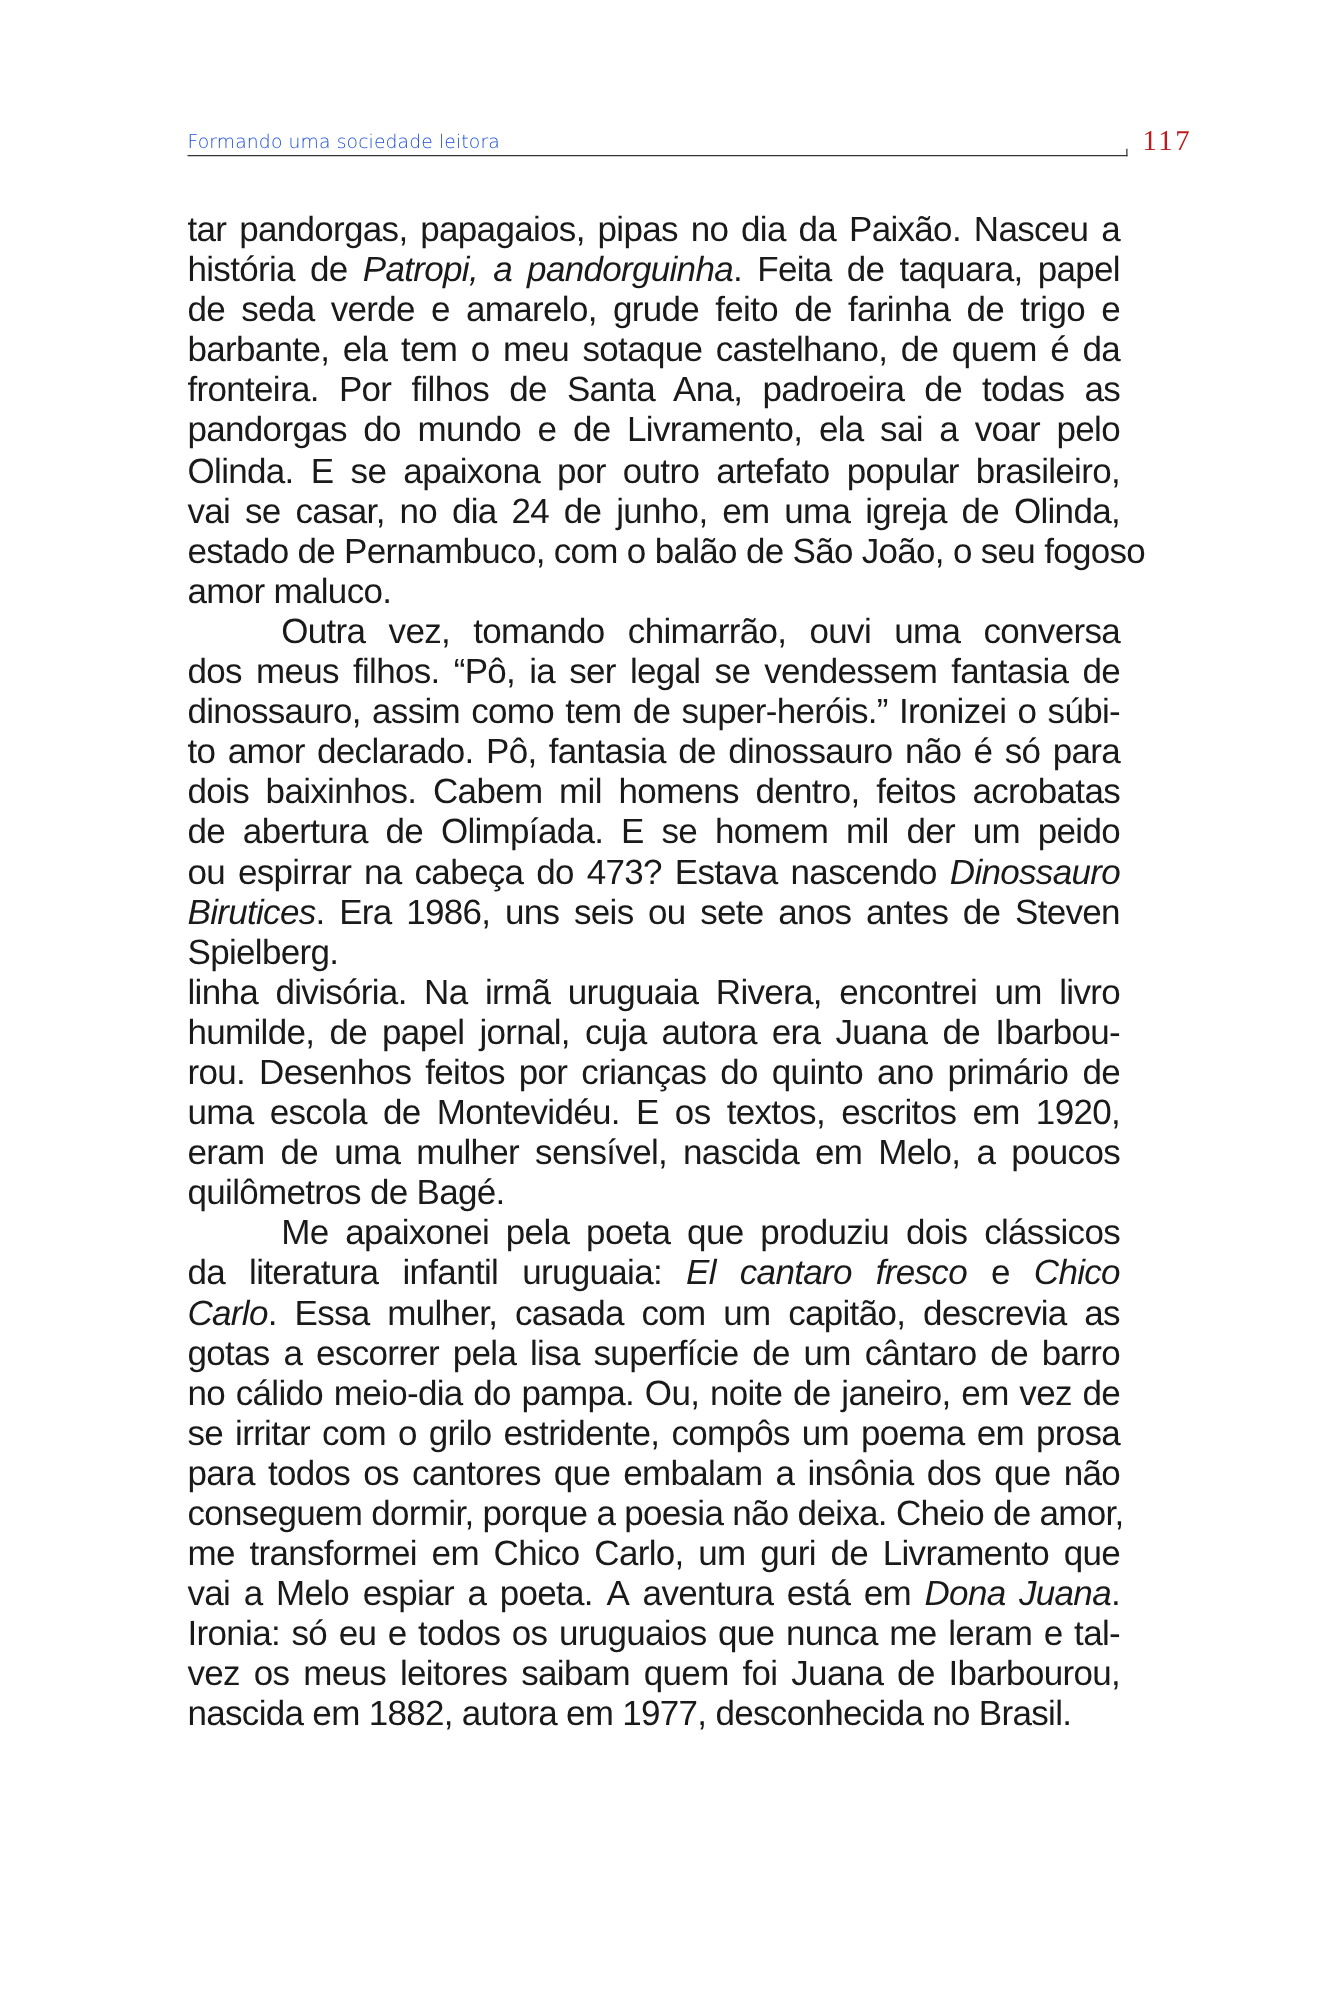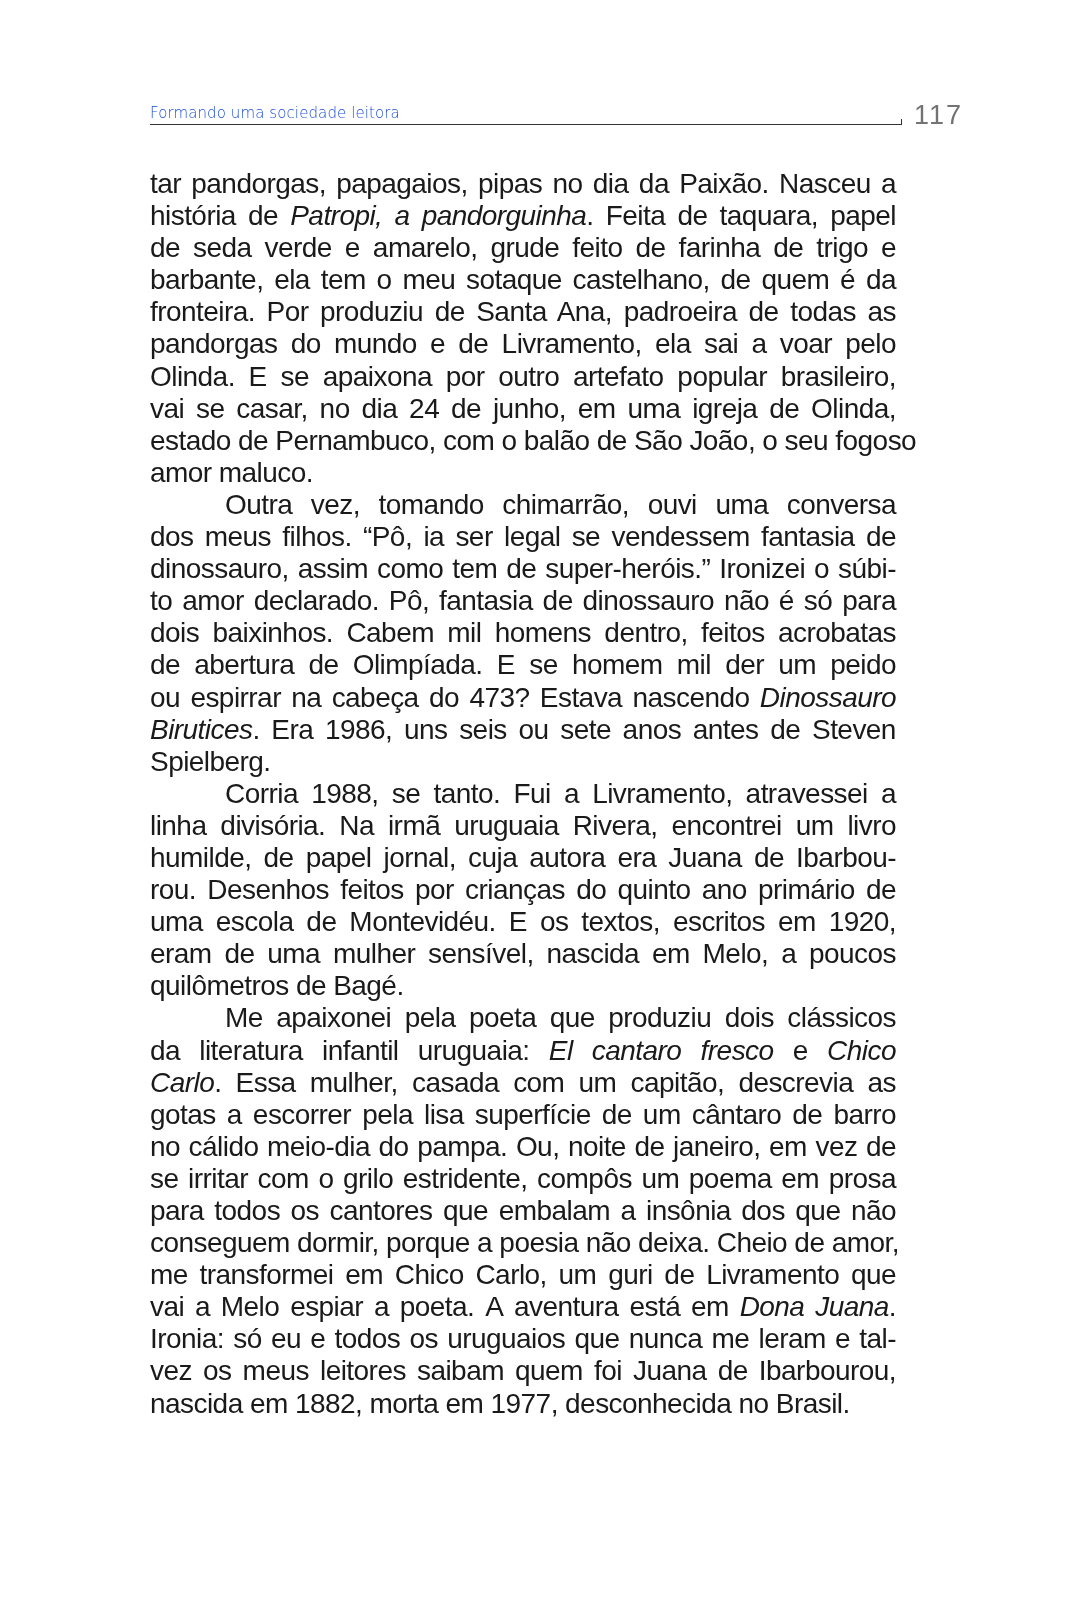--- a/index.html
+++ b/index.html
@@ -44,24 +44,24 @@
       left: 751px;
       top: 19px;
       width: 0;
       height: 6px;
       border-left: 1.2px solid #333;
     }
     .page-number {
       position: absolute;
       left: 764px;
       top: 0px;
-      font-family: Liberation Sans, sans-serif;
-      font-size: 27px;
+      font-family: Liberation Serif, serif;
+      font-size: 23px;
       font-weight: 400;
-      color: #737373;
+      color: #b91c1c;
       letter-spacing: 2px;
     }
     .body-text {
       position: absolute;
       left: 150px;
       top: 168px;
       width: 746px;
       font-family: Liberation Sans, sans-serif;
       font-size: 28px;
       line-height: 32.1px;
@@ -112,21 +112,21 @@
           <span><em>a</em></span>
           <span><em>pandorguinha</em><span>.</span></span>
           <span><span>Feita</span></span>
           <span><span>de</span></span>
           <span><span>taquara,</span></span>
           <span><span>papel</span></span>
         </span>
       </span>
     <span class="line">de seda verde e amarelo, grude feito de farinha de trigo e</span>
     <span class="line">barbante, ela tem o meu sotaque castelhano, de quem é da</span>
-    <span class="line">fronteira. Por produziu de Santa Ana, padroeira de todas as</span>
+    <span class="line">fronteira. Por filhos de Santa Ana, padroeira de todas as</span>
     <span class="line">pandorgas do mundo e de Livramento, ela sai a voar pelo</span>
     <span class="line">Olinda. E se apaixona por outro artefato popular brasileiro,</span>
     <span class="line">vai se casar, no dia 24 de junho, em uma igreja de Olinda,</span>
     <span class="line">estado de Pernambuco, com o balão de São João, o seu fogoso</span>
     <span class="line last">amor maluco.</span>
   </div>
 
   <div>
     <span class="line indent">Outra vez, tomando chimarrão, ouvi uma conversa</span>
     <span class="line">dos meus filhos. “Pô, ia ser legal se vendessem fantasia de</span>
@@ -159,21 +159,20 @@
           <span><span>anos</span></span>
           <span><span>antes</span></span>
           <span><span>de</span></span>
           <span><span>Steven</span></span>
         </span>
       </span>
     <span class="line last">Spielberg.</span>
   </div>
 
   <div>
-    <span class="line indent">Corria 1988, se tanto. Fui a Livramento, atravessei a</span>
     <span class="line">linha divisória. Na irmã uruguaia Rivera, encontrei um livro</span>
     <span class="line">humilde, de papel jornal, cuja autora era Juana de Ibarbou-</span>
     <span class="line">rou. Desenhos feitos por crianças do quinto ano primário de</span>
     <span class="line">uma escola de Montevidéu. E os textos, escritos em 1920,</span>
     <span class="line">eram de uma mulher sensível, nascida em Melo, a poucos</span>
     <span class="line last">quilômetros de Bagé.</span>
   </div>
 
   <div>
     <span class="line indent">Me apaixonei pela poeta que produziu dois clássicos</span>
@@ -220,15 +219,15 @@
           <span><span>A</span></span>
           <span><span>aventura</span></span>
           <span><span>está</span></span>
           <span><span>em</span></span>
           <span><em>Dona</em></span>
           <span><em>Juana</em><span>.</span></span>
         </span>
       </span>
     <span class="line">Ironia: só eu e todos os uruguaios que nunca me leram e tal-</span>
     <span class="line">vez os meus leitores saibam quem foi Juana de Ibarbourou,</span>
-    <span class="line last">nascida em 1882, morta em 1977, desconhecida no Brasil.</span>
+    <span class="line last">nascida em 1882, autora em 1977, desconhecida no Brasil.</span>
   </div>
 </div>
 
 </body></html>

